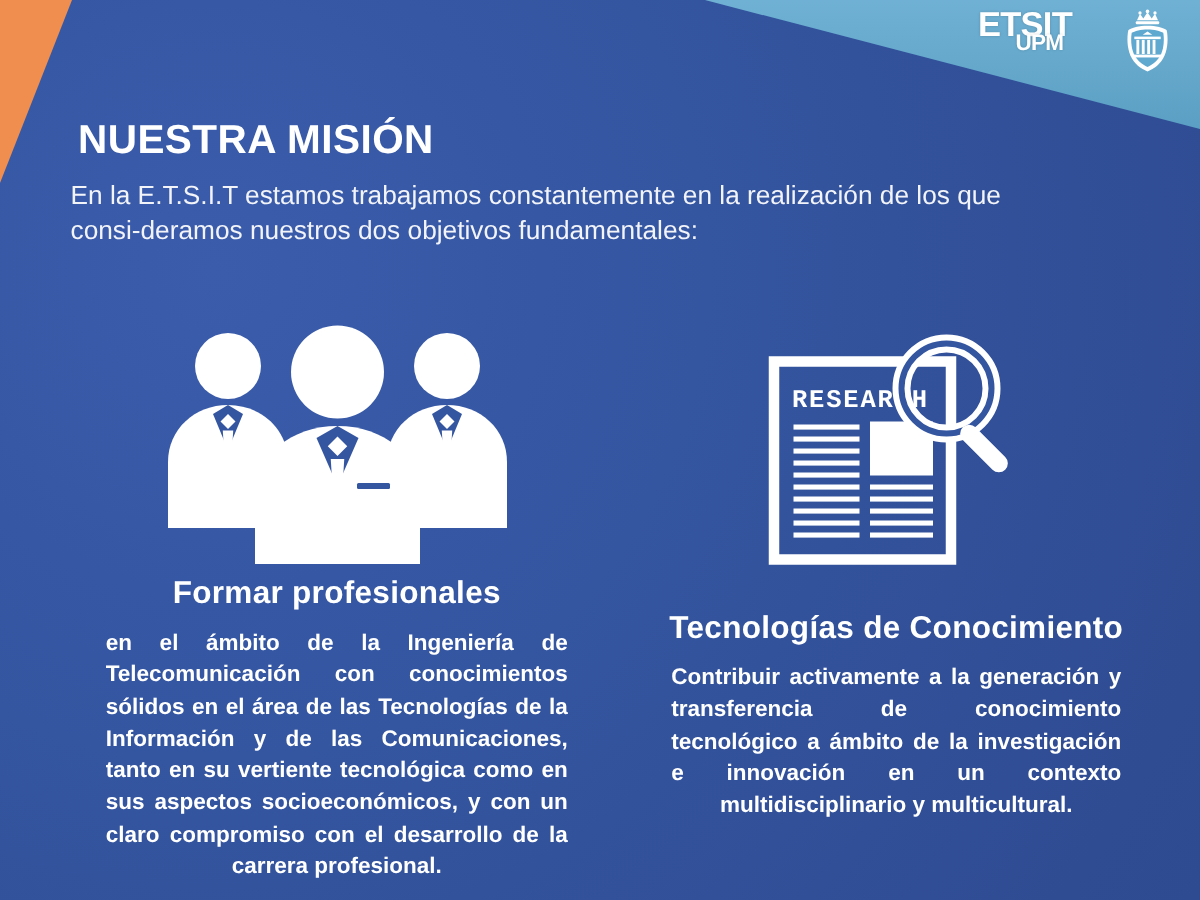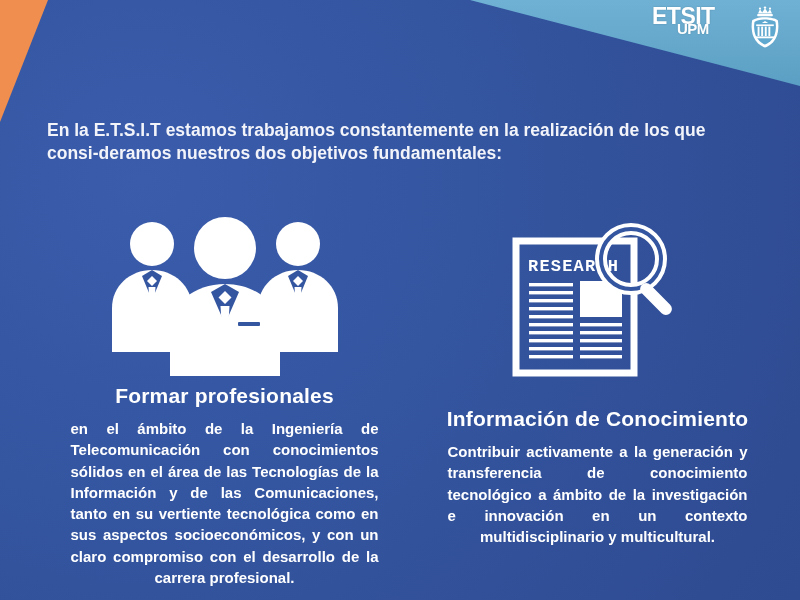--- a/index.html
+++ b/index.html
@@ -58,21 +58,21 @@
 
   
   .page-title{
     position:absolute;left:52px;top:78px;z-index:5;
     color:#ffffff;font-size:27px;font-weight:bold;
     letter-spacing:.3px;
   }
   .intro{
     position:absolute;left:47px;top:119px;width:665px;z-index:5;
     color:#f2f4fa;font-size:17.5px;line-height:1.32;
-    font-weight:bold;
+    font-weight:normal;
   }
 
   
   .cols{
     position:absolute;left:0;top:210px;width:800px;height:360px;
     display:flex;z-index:5;
   }
   .col{
     flex:1;display:flex;flex-direction:column;align-items:center;
   }
@@ -133,20 +133,21 @@
         <rect x="13.6" y="20.6" width="1.9" height="9.4"></rect>
         <rect x="17.2" y="20.6" width="1.9" height="9.4"></rect>
         <rect x="20.8" y="20.6" width="1.9" height="9.4"></rect>
         <rect x="24.4" y="20.6" width="1.9" height="9.4"></rect>
         <rect x="11.4" y="30.4" width="19.2" height="1.9"></rect>
         <path d="M21 15 l3.2 2.1 h-6.4 Z"></path>
       </g>
     </svg>
   </div>
 
+  <div class="page-title">NUESTRA MISIÓN</div>
 
   <div class="intro">En la E.T.S.I.T estamos trabajamos constantemente en la realización de los que consi-deramos nuestros dos objetivos fundamentales:</div>
 
   <div class="cols">
 
     <div class="col col-left">
       <div class="icon-wrap">
         <svg class="people-svg" viewBox="0 0 250 172">
           <g fill="#ffffff">
 
@@ -214,18 +215,18 @@
             <rect x="82" y="136" width="42" height="3.4"></rect>
           </g>
 
           <g>
             <circle cx="133" cy="40" r="30" fill="none" stroke="#ffffff" stroke-width="12"></circle>
             <circle cx="133" cy="40" r="30" fill="none" stroke="#3455a0" stroke-width="4"></circle>
             <rect x="152" y="60" width="12" height="40" rx="6" fill="#ffffff" transform="rotate(-45 158 80)"></rect>
           </g>
         </svg>
       </div>
-      <div class="col-heading">Información de Conocimiento</div>
+      <div class="col-heading">Tecnologías de Conocimiento</div>
       <div class="col-body">Contribuir activamente a la generación y transferencia de conocimiento tecnológico a ámbito de la investigación e innovación en un contexto multidisciplinario y multicultural.</div>
     </div>
 
   </div>
 </div>
 
 </body></html>

